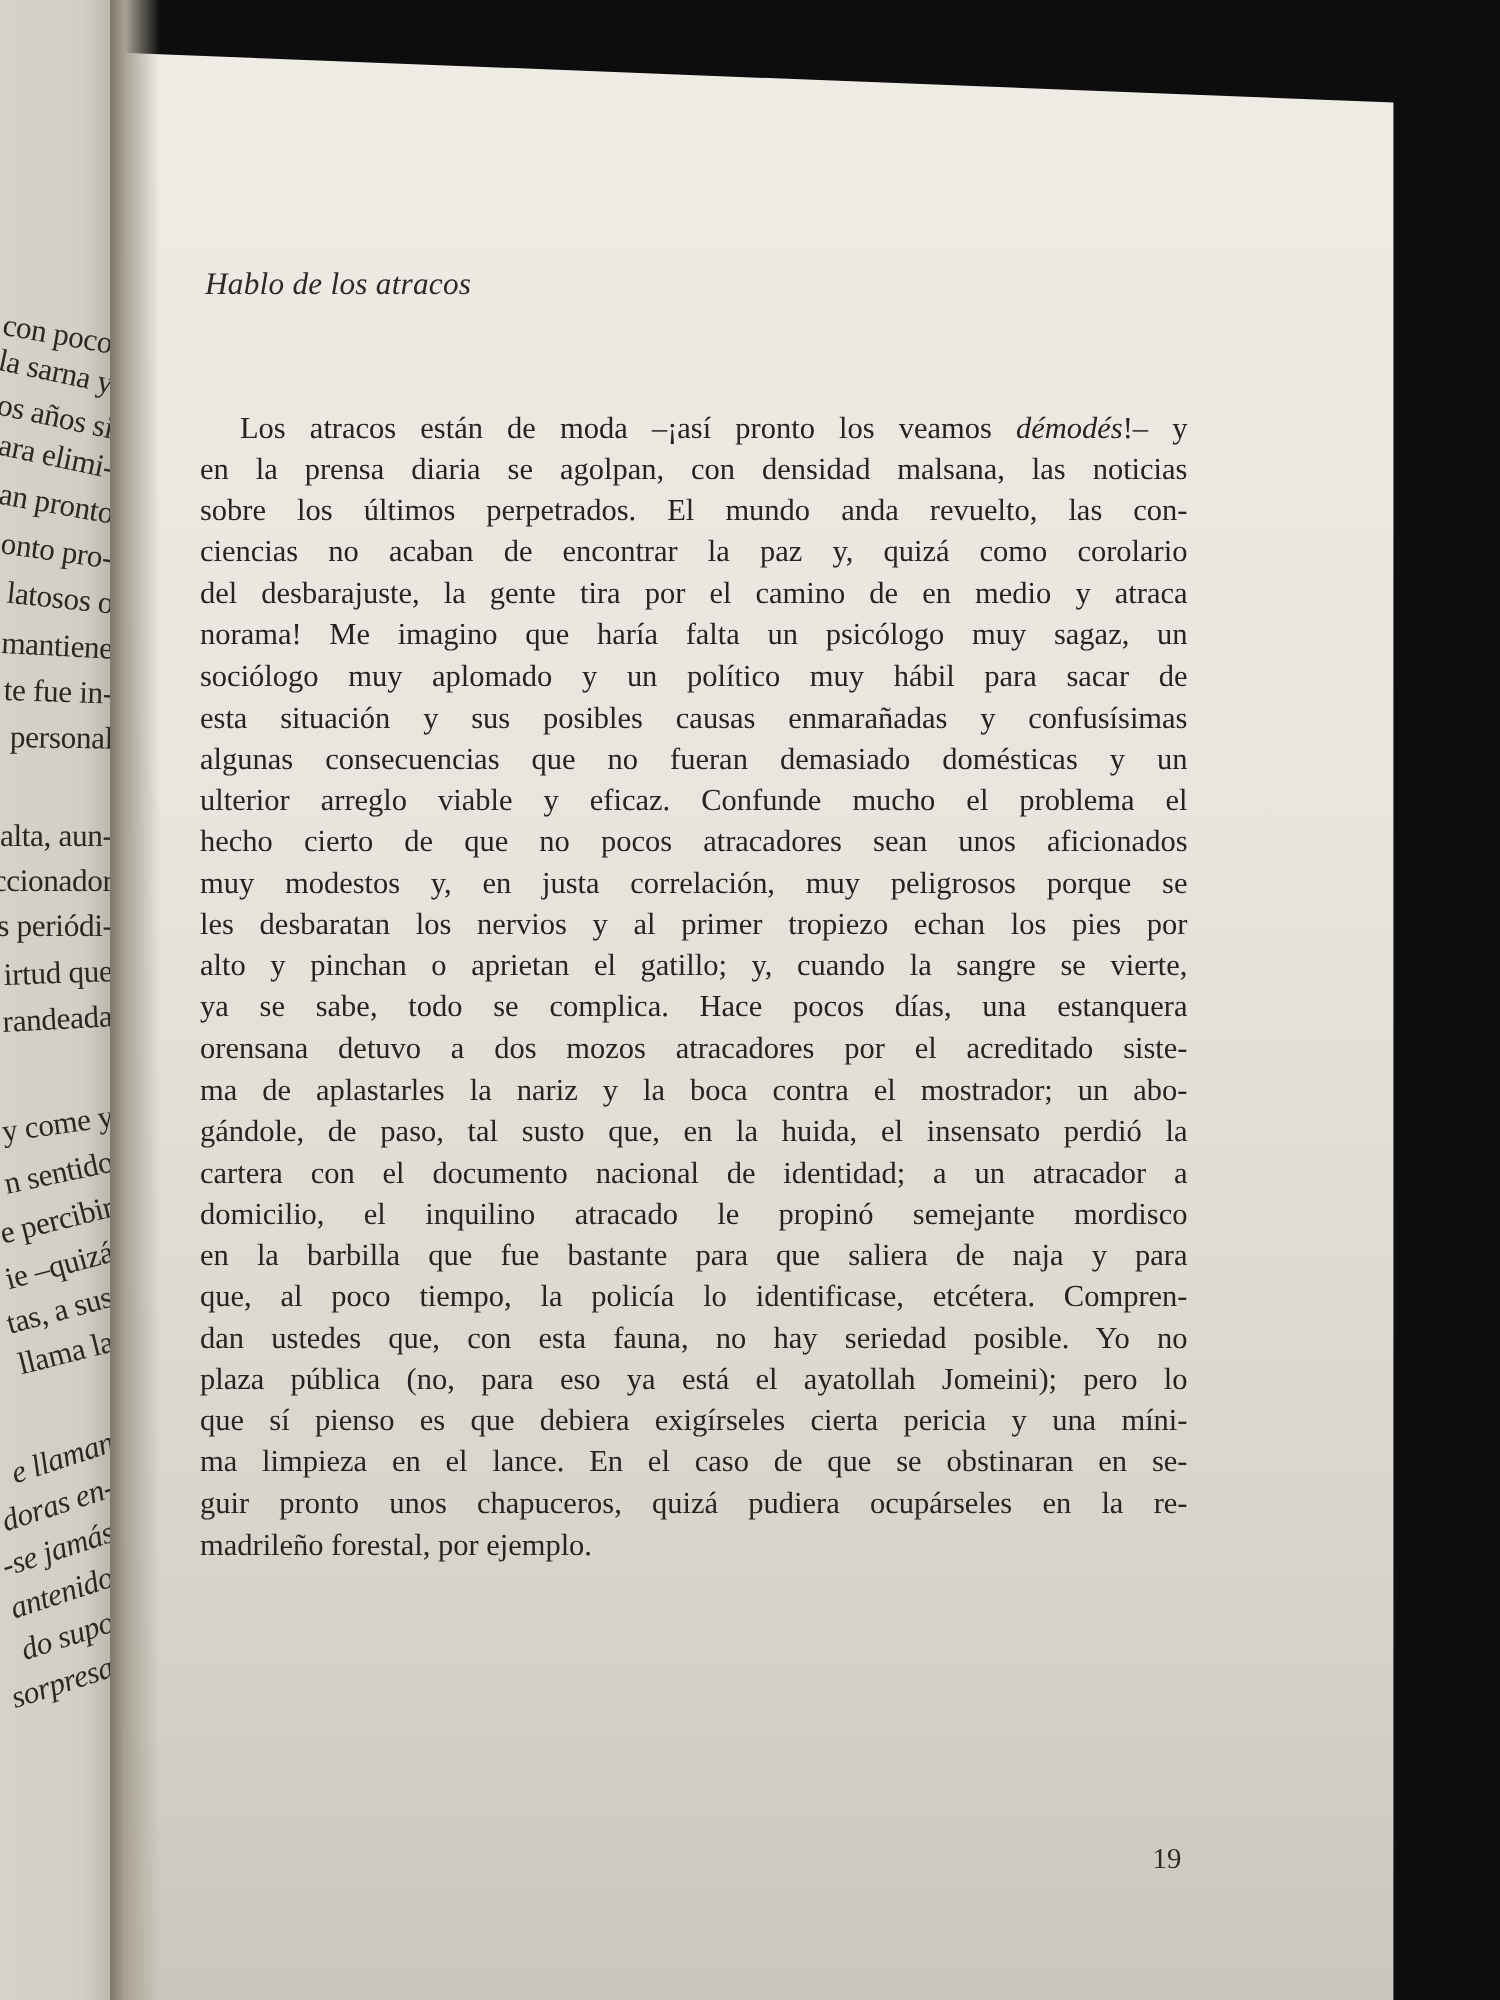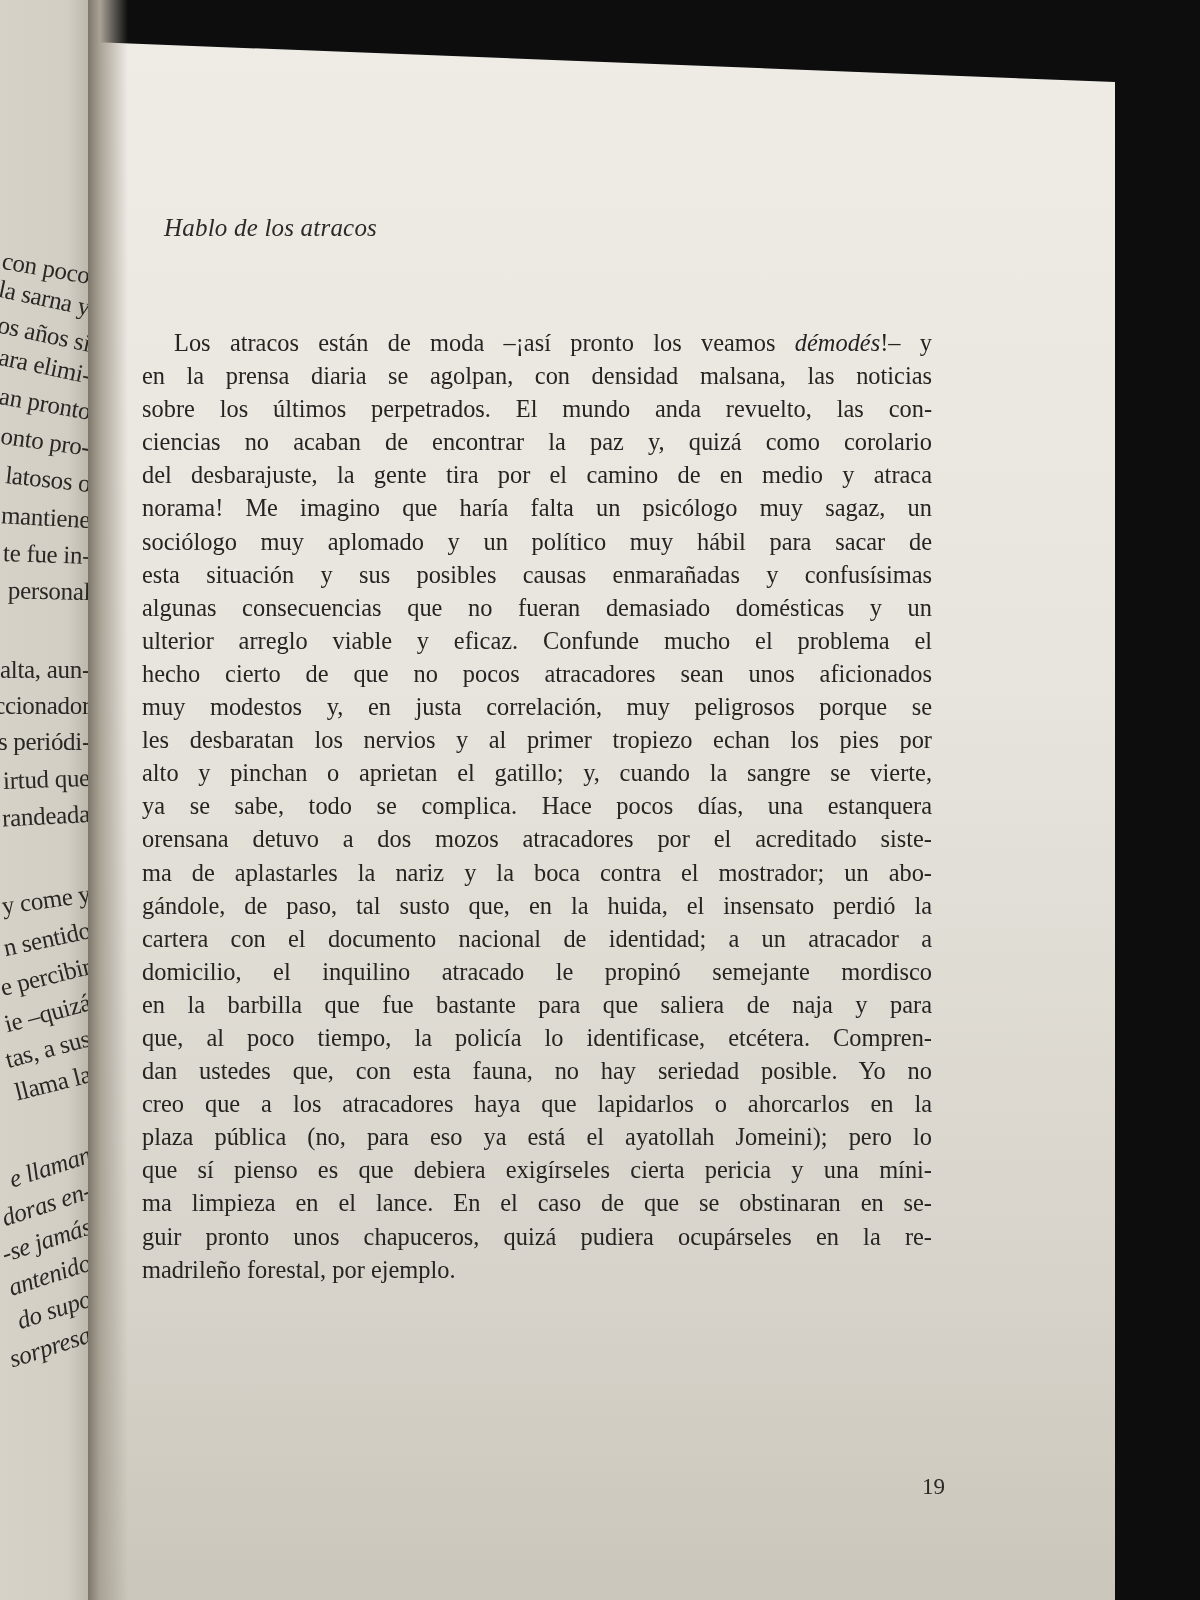--- a/index.html
+++ b/index.html
@@ -61,21 +61,21 @@
       position: absolute;
       left: 72px;
       top: 178px;
       font-style: italic;
       font-size: 25px;
       color: #2b2a28;
       letter-spacing: 0.2px;
     }
     .body-text {
       position: absolute;
-      left: 50px;
+      left: 68px;
       top: 290px;
       width: 790px;
       font-size: 24.4px;
       line-height: 33.1px;
       color: #262422;
       text-align: justify;
     }
     .body-line {
       display: block;
       white-space: nowrap;
@@ -147,21 +147,20 @@
       <span class="body-line">alto y pinchan o aprietan el gatillo; y, cuando la sangre se vierte,</span>
       <span class="body-line">ya se sabe, todo se complica. Hace pocos días, una estanquera</span>
       <span class="body-line">orensana detuvo a dos mozos atracadores por el acreditado siste-</span>
       <span class="body-line">ma de aplastarles la nariz y la boca contra el mostrador; un abo-</span>
       <span class="body-line">gándole, de paso, tal susto que, en la huida, el insensato perdió la</span>
       <span class="body-line">cartera con el documento nacional de identidad; a un atracador a</span>
       <span class="body-line">domicilio, el inquilino atracado le propinó semejante mordisco</span>
       <span class="body-line">en la barbilla que fue bastante para que saliera de naja y para</span>
       <span class="body-line">que, al poco tiempo, la policía lo identificase, etcétera. Compren-</span>
       <span class="body-line">dan ustedes que, con esta fauna, no hay seriedad posible. Yo no</span>
-      <span class="body-line">creo que a los atracadores haya que lapidarlos o ahorcarlos en la</span>
       <span class="body-line">plaza pública (no, para eso ya está el ayatollah Jomeini); pero lo</span>
       <span class="body-line">que sí pienso es que debiera exigírseles cierta pericia y una míni-</span>
       <span class="body-line">ma limpieza en el lance. En el caso de que se obstinaran en se-</span>
       <span class="body-line">guir pronto unos chapuceros, quizá pudiera ocupárseles en la re-</span>
       <span class="body-line last">madrileño forestal, por ejemplo.</span>
     </div>
   <div class="page-number">19</div>
 </div>
 
 </body></html>

